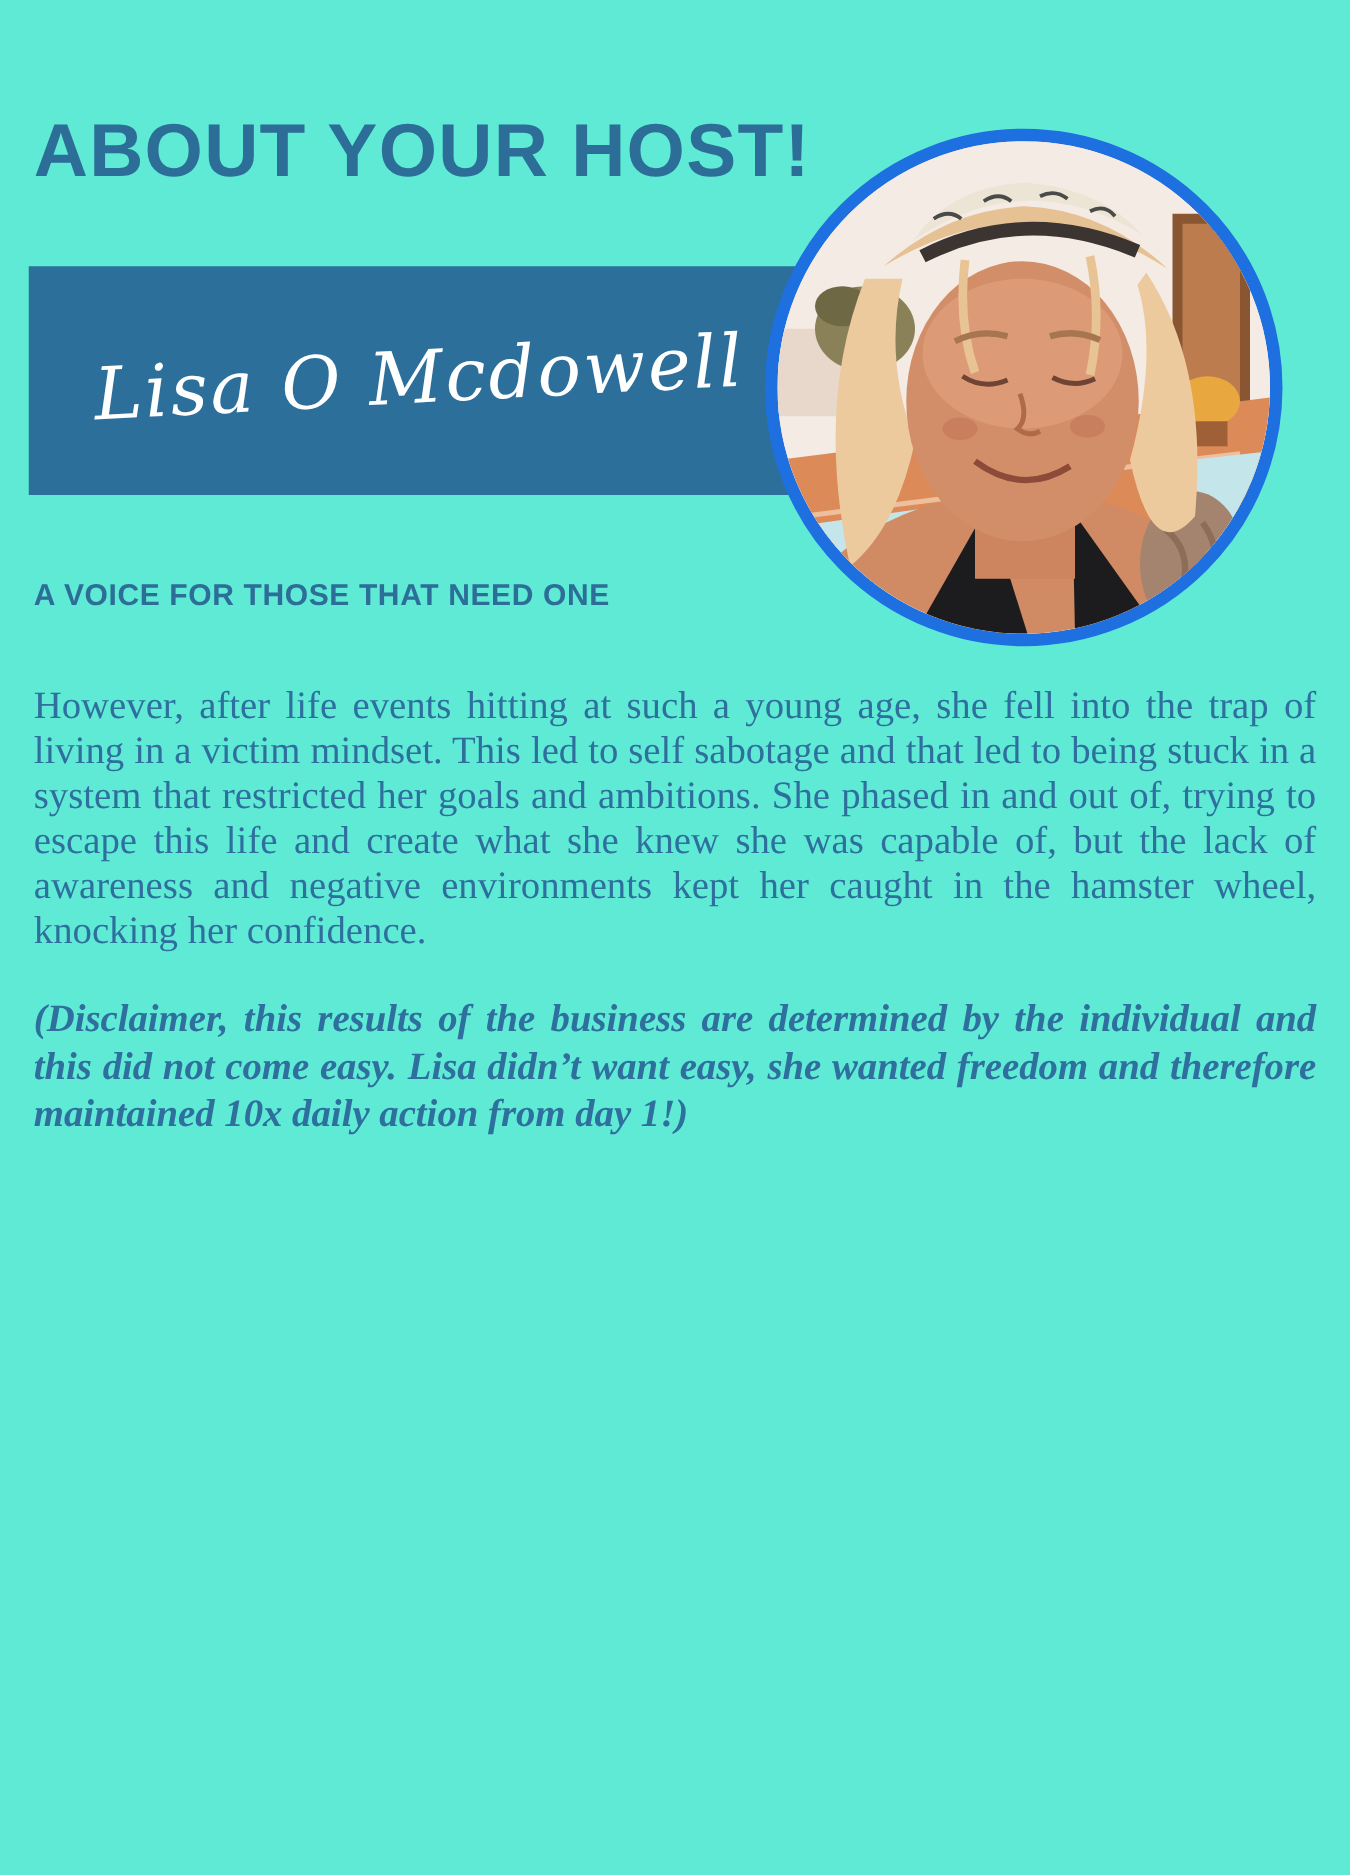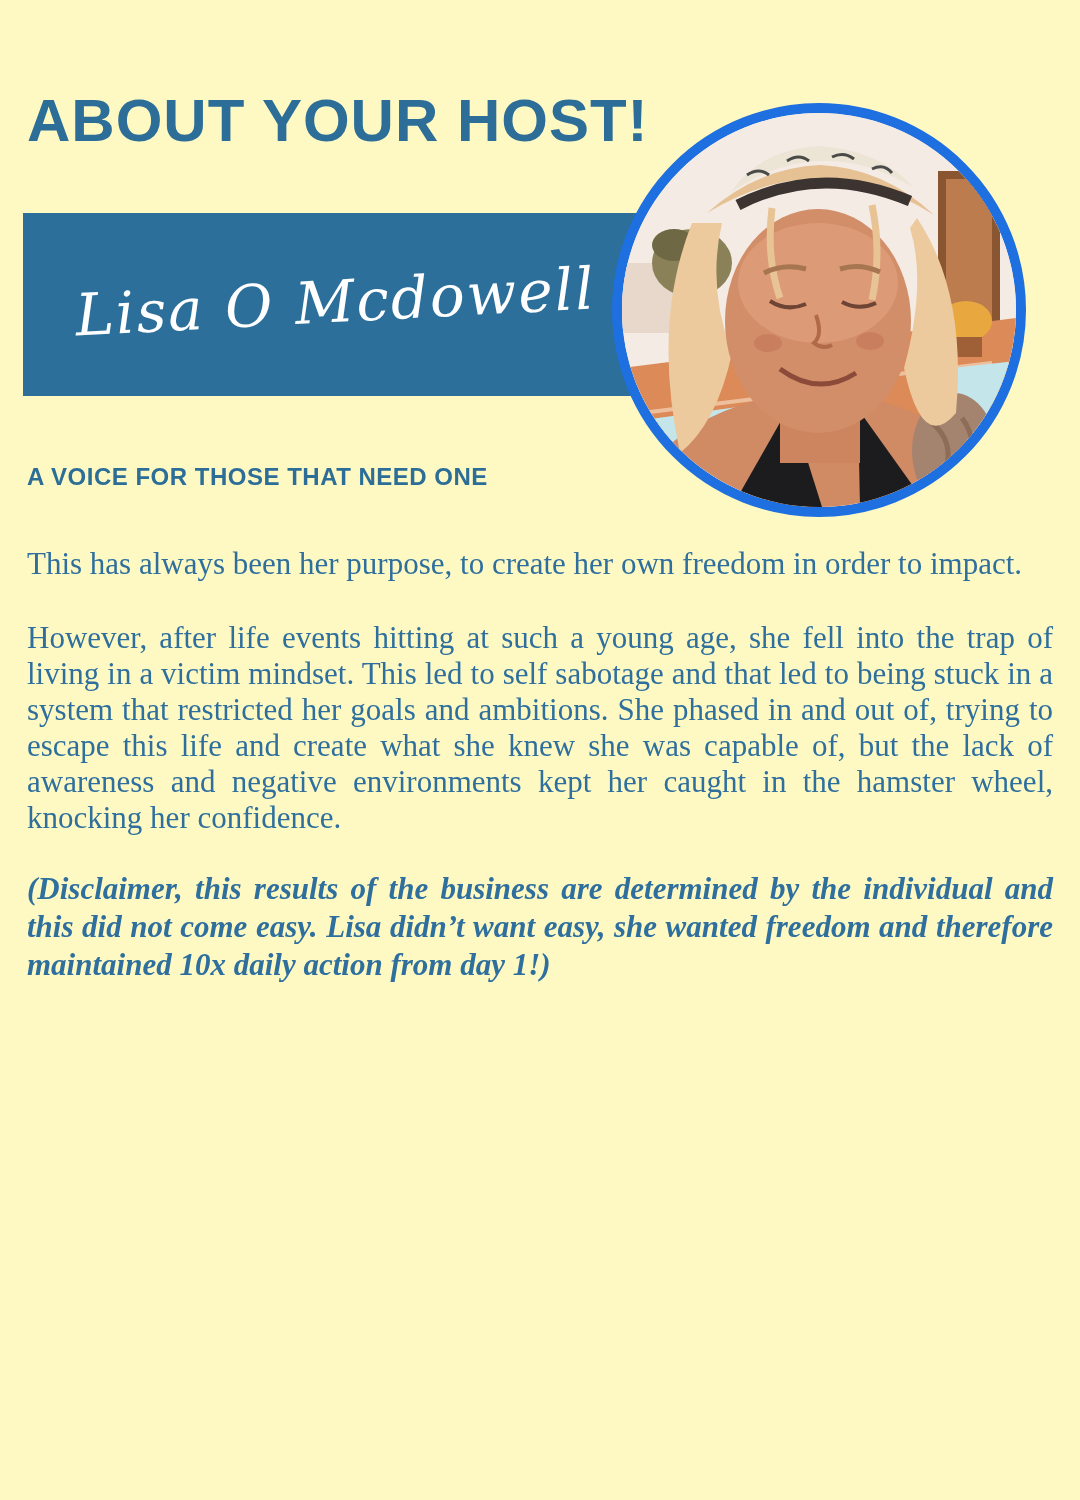--- a/index.html
+++ b/index.html
@@ -1,19 +1,19 @@
 <!DOCTYPE html>
 <html><head>
 <meta charset="utf-8">
 <style>
   html,body{margin:0;padding:0;background:#ffffff;}
   .page{
     position:relative;
     width:1080px;height:1500px;
-    background:#fef9c3;
+    background:#5eead4;
     overflow:hidden;
     font-family:"Liberation Serif",serif;
   }
   
   .page-title{
     position:absolute;left:27px;top:86px;
     margin:0;
     font-family:"Liberation Sans",sans-serif;
     font-weight:800;
     font-size:60px;
@@ -156,19 +156,18 @@
 
       <path d="M158,256 q38,28 76,4" stroke="#8c4a38" stroke-width="5" fill="none"></path>
       <ellipse cx="146" cy="230" rx="14" ry="9" fill="#c97f5d"></ellipse>
       <ellipse cx="248" cy="228" rx="14" ry="9" fill="#c97f5d"></ellipse>
     </svg>
   </div>
 
   <div class="content">
     <p class="tagline">A VOICE FOR THOSE THAT NEED ONE</p>
     <div class="bio">
-      <p>This has always been her purpose, to create her own freedom in order to impact.</p>
       <p>However, after life events hitting at such a young age, she fell into the trap of living in a victim mindset. This led to self sabotage and that led to being stuck in a system that restricted her goals and ambitions. She phased in and out of, trying to escape this life and create what she knew she was capable of, but the lack of awareness and negative environments kept her caught in the hamster wheel, knocking her confidence.</p>
     </div>
     <p class="disclaimer">(Disclaimer, this results of the business are determined by the individual and this did not come easy. Lisa didn’t want easy, she wanted freedom and therefore maintained 10x daily action from day 1!)</p>
   </div>
 
 </div>
 
 </body></html>

